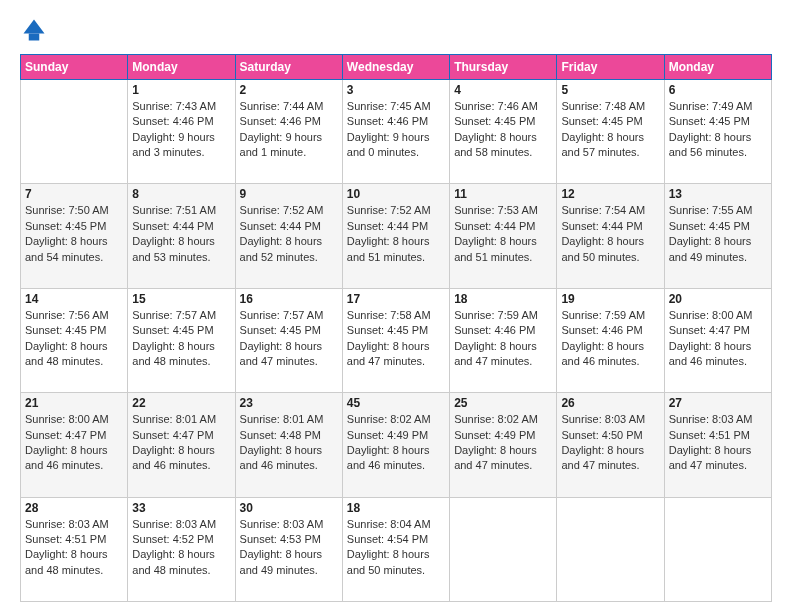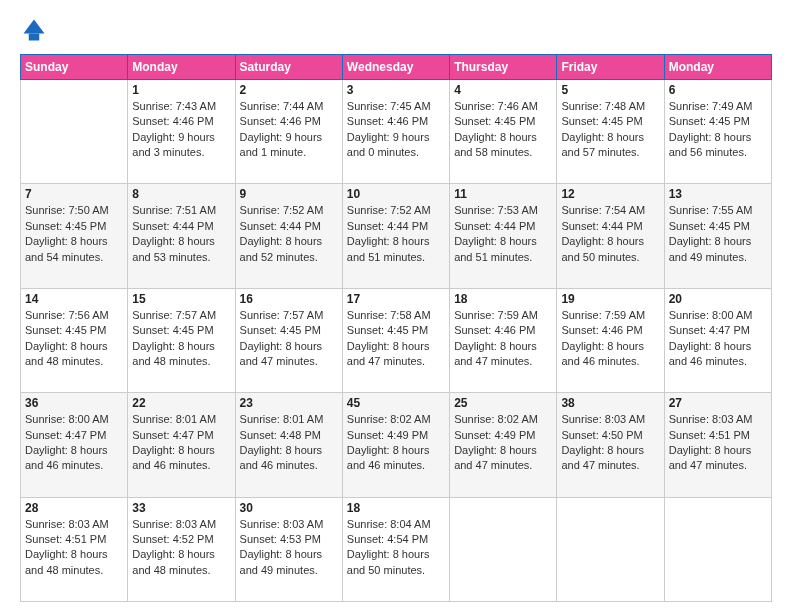--- a/index.html
+++ b/index.html
@@ -216,41 +216,41 @@
             <span class="day-num">19</span>
             <div class="day-info">Sunrise: 7:59 AM<br>Sunset: 4:46 PM<br>Daylight: 8 hours and 46 minutes.</div>
           </td>
           <td>
             <span class="day-num">20</span>
             <div class="day-info">Sunrise: 8:00 AM<br>Sunset: 4:47 PM<br>Daylight: 8 hours and 46 minutes.</div>
           </td>
         </tr>
         <tr class="row-shaded">
           <td>
-            <span class="day-num">36</span>
+            <span class="day-num">21</span>
             <div class="day-info">Sunrise: 8:00 AM<br>Sunset: 4:47 PM<br>Daylight: 8 hours and 46 minutes.</div>
           </td>
           <td>
             <span class="day-num">22</span>
             <div class="day-info">Sunrise: 8:01 AM<br>Sunset: 4:47 PM<br>Daylight: 8 hours and 46 minutes.</div>
           </td>
           <td>
             <span class="day-num">23</span>
             <div class="day-info">Sunrise: 8:01 AM<br>Sunset: 4:48 PM<br>Daylight: 8 hours and 46 minutes.</div>
           </td>
           <td>
             <span class="day-num">45</span>
             <div class="day-info">Sunrise: 8:02 AM<br>Sunset: 4:49 PM<br>Daylight: 8 hours and 46 minutes.</div>
           </td>
           <td>
             <span class="day-num">25</span>
             <div class="day-info">Sunrise: 8:02 AM<br>Sunset: 4:49 PM<br>Daylight: 8 hours and 47 minutes.</div>
           </td>
           <td>
-            <span class="day-num">38</span>
+            <span class="day-num">26</span>
             <div class="day-info">Sunrise: 8:03 AM<br>Sunset: 4:50 PM<br>Daylight: 8 hours and 47 minutes.</div>
           </td>
           <td>
             <span class="day-num">27</span>
             <div class="day-info">Sunrise: 8:03 AM<br>Sunset: 4:51 PM<br>Daylight: 8 hours and 47 minutes.</div>
           </td>
         </tr>
         <tr class="row-white">
           <td>
             <span class="day-num">28</span>

